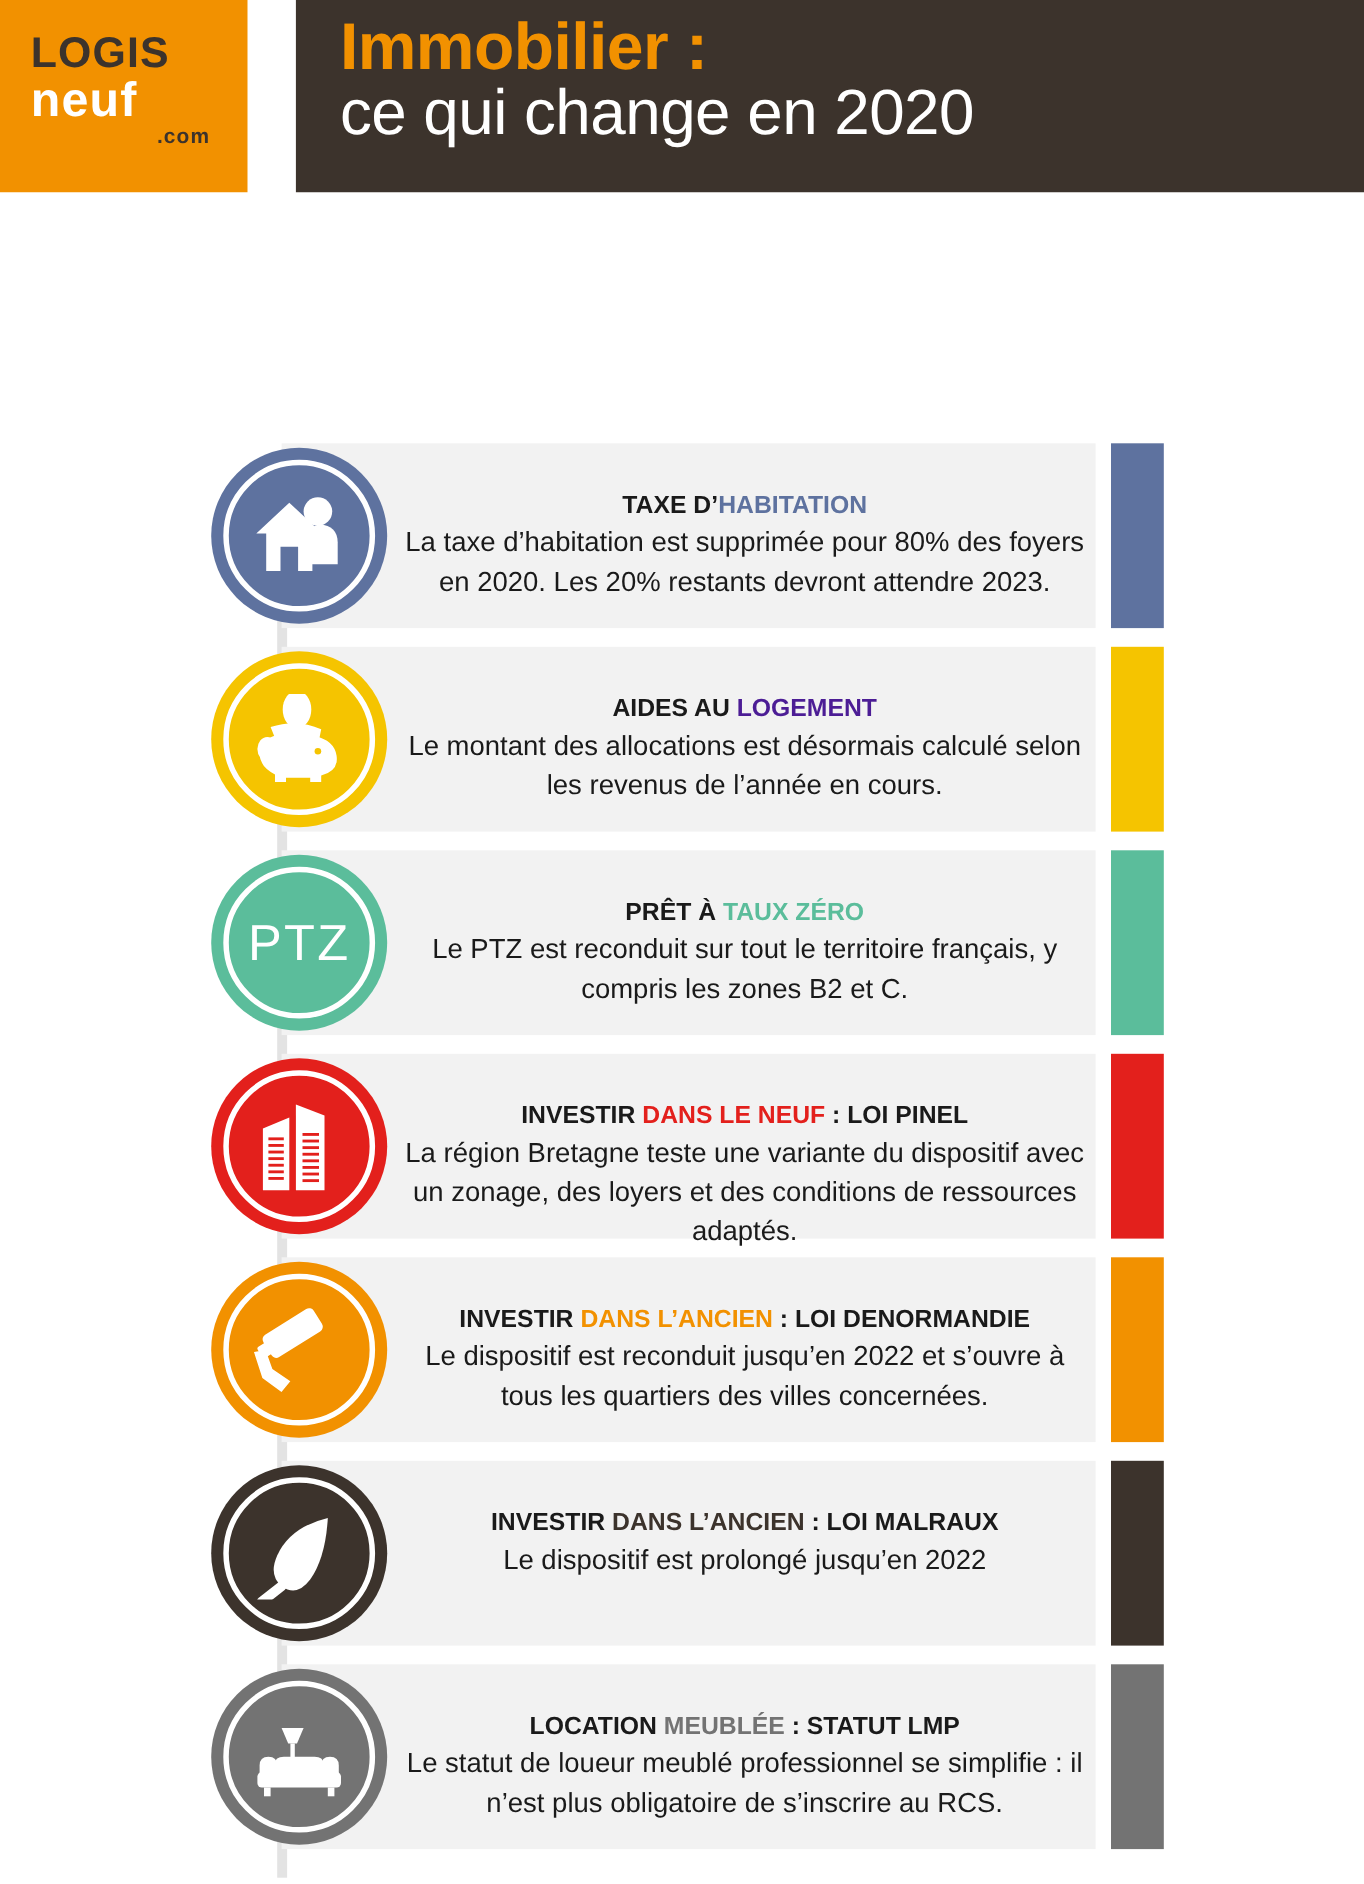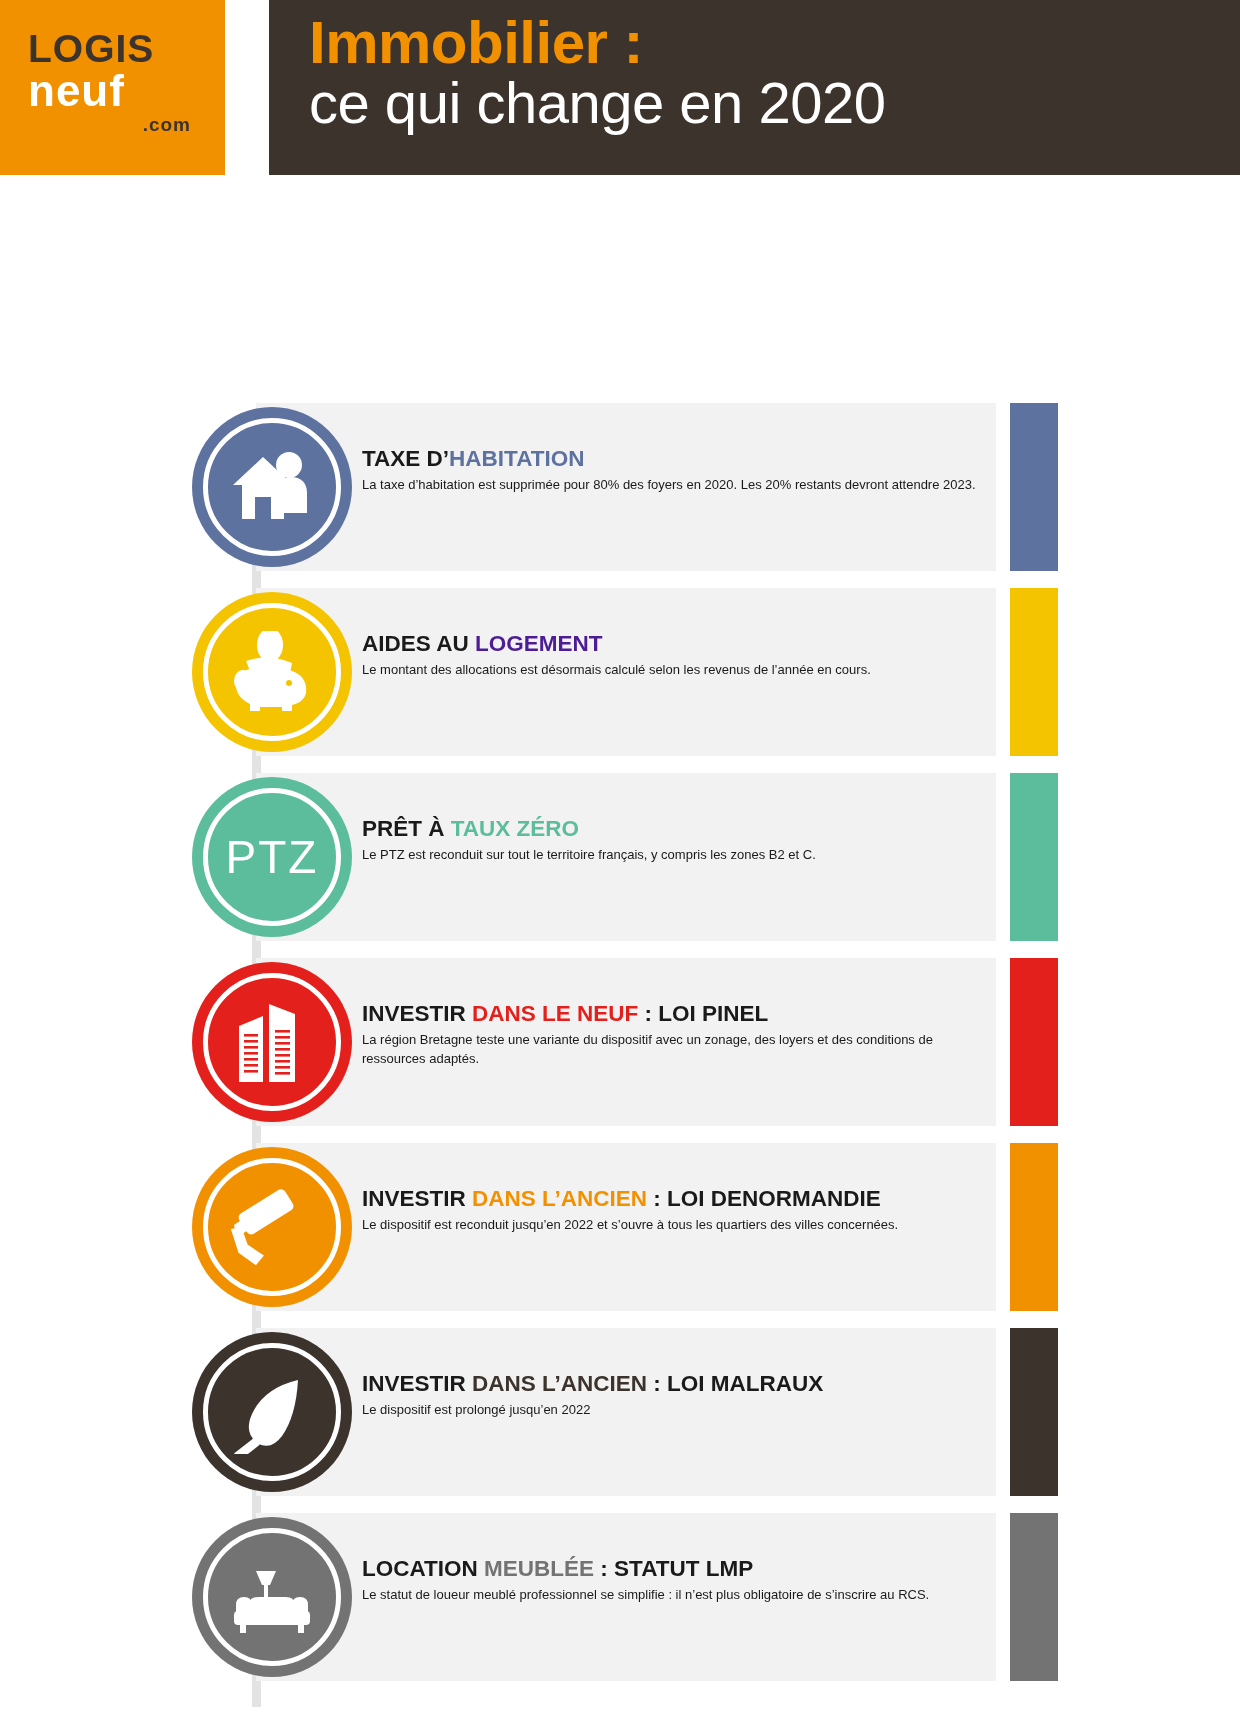--- a/index.html
+++ b/index.html
@@ -86,20 +86,21 @@
     display: block;
     font-family: "Liberation Sans", sans-serif;
   }
 
   
   .board {
     position: relative;
     width: 1240px;
     height: 1538px;
     background: #ffffff;
+    text-align: center;
   }
   .spine {
     position: absolute;
     left: 252px;
     top: 236px;
     width: 9px;
     height: 1296px;
     background: #e3e3e3;
     z-index: 1;
   }
@@ -170,21 +171,21 @@
     font-size: 22.5px;
     font-weight: bold;
     color: #1a1a1a;
     line-height: 1.25;
     margin-bottom: 3px;
     white-space: nowrap;
     font-family: "Liberation Sans", sans-serif;
   }
   .row-title .accent { font-weight: bold; }
   .row-body {
-    font-size: 13px;
+    font-size: 25px;
     color: #1a1a1a;
     line-height: 1.42;
     font-family: "Liberation Sans", sans-serif;
   }
 </style>
 </head>
 <body>
 
 <div class="header">
   <div class="logo-box">

